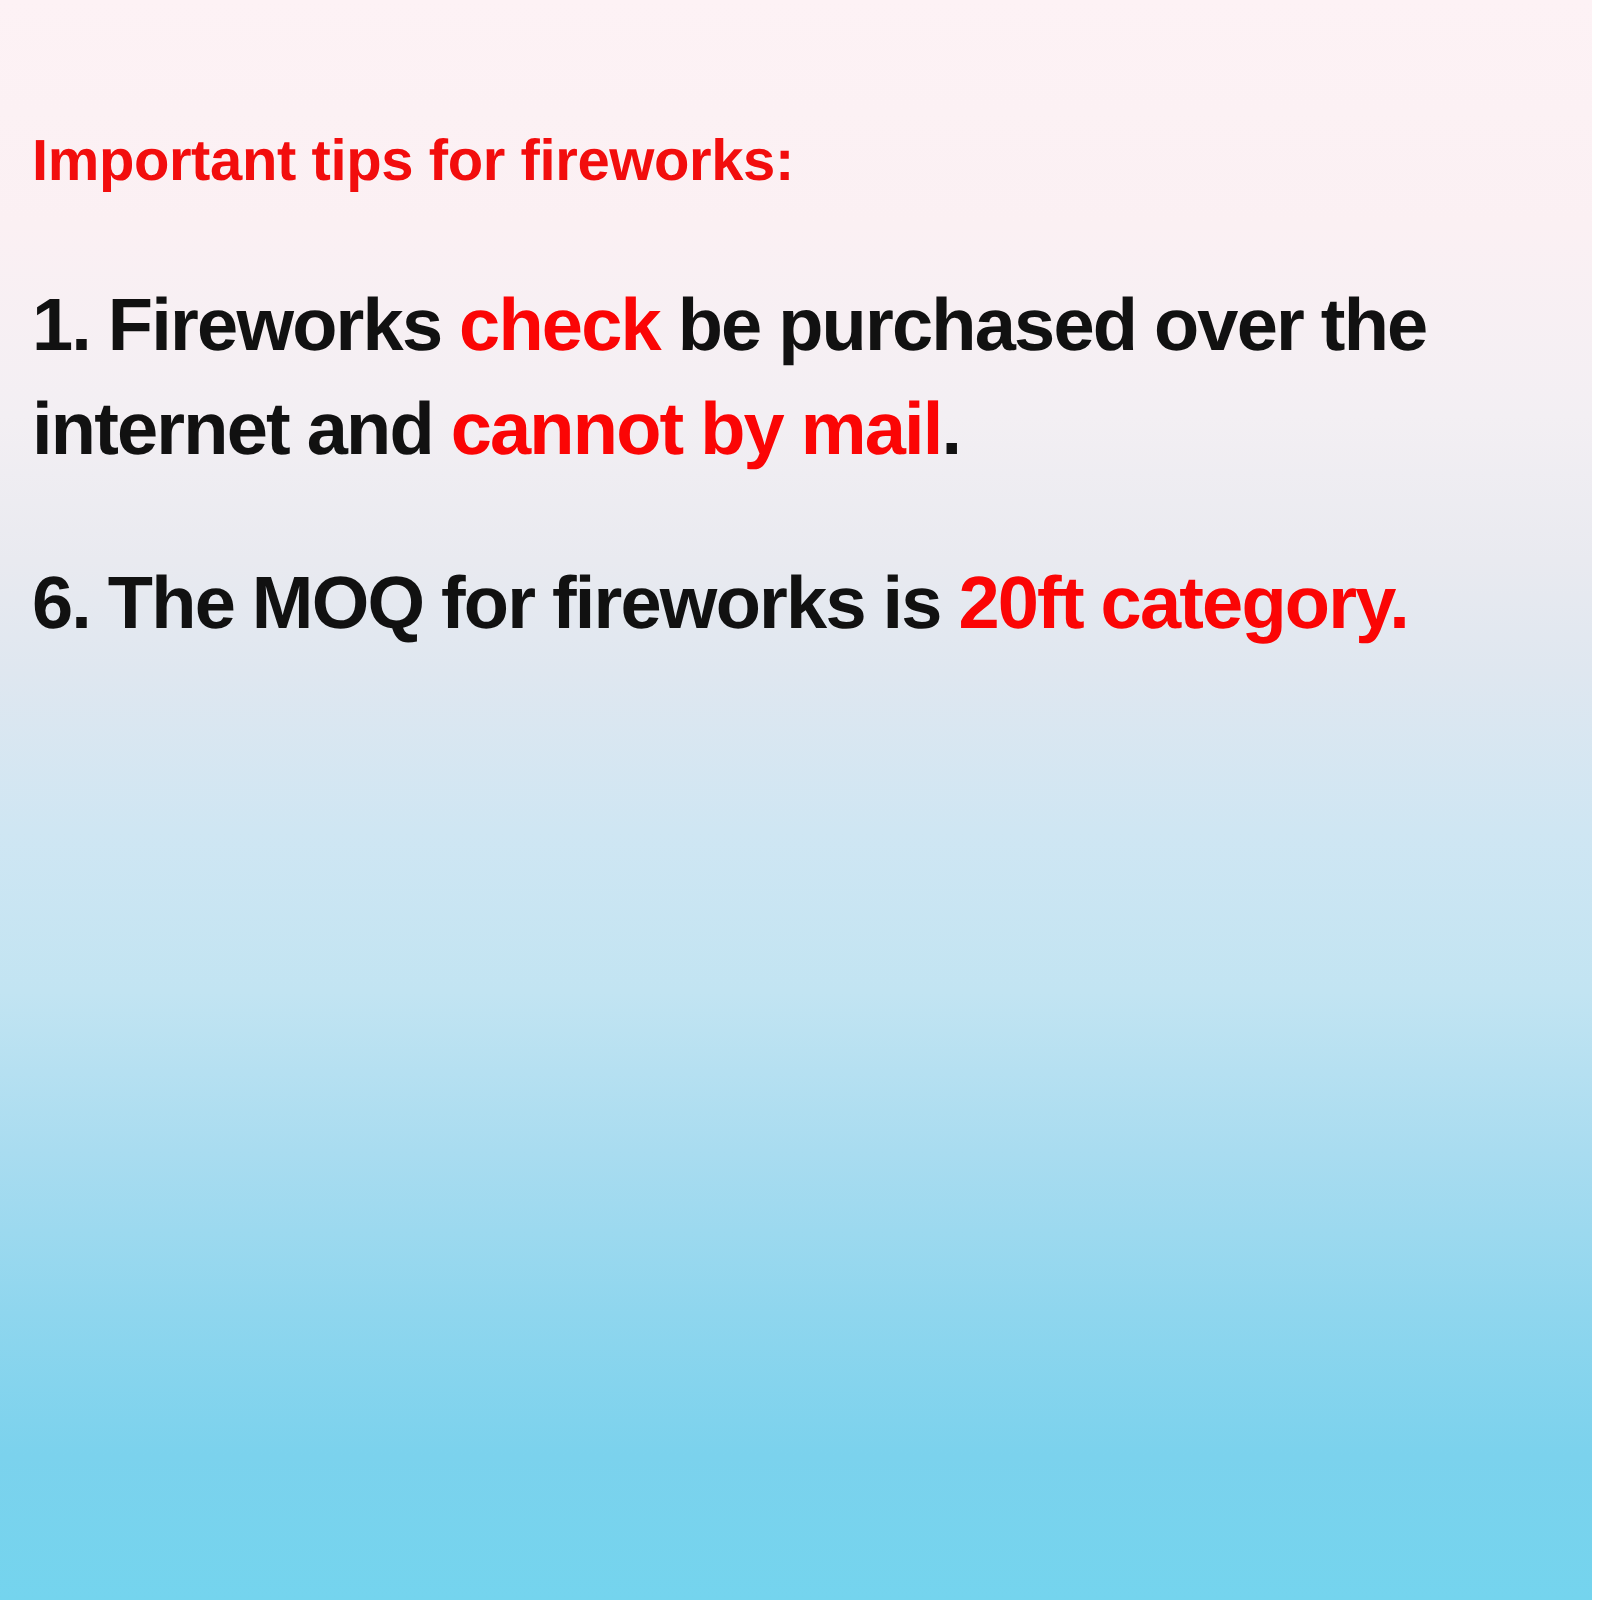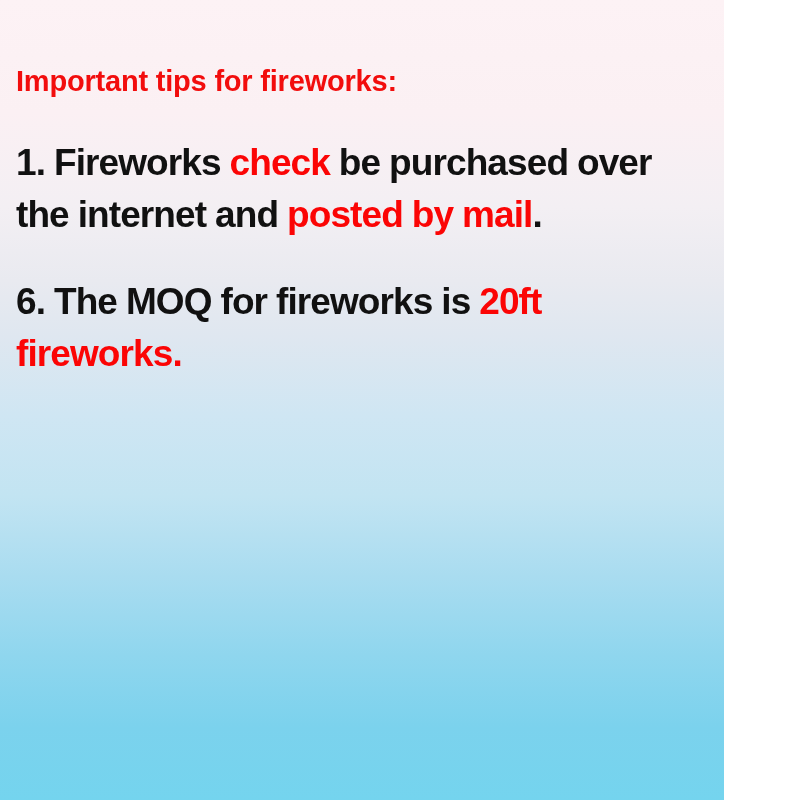--- a/index.html
+++ b/index.html
@@ -8,21 +8,21 @@
   }
   body {
     width: 800px;
     height: 800px;
     overflow: hidden;
     font-family: "Liberation Sans", sans-serif;
   }
 
   #poster {
     position: relative;
-    width: 724px;
+    width: 796px;
     height: 800px;
     box-sizing: border-box;
     background: linear-gradient(to bottom,
         #fdf2f5 0%,
         #fbf0f3 14%,
         #f3eff3 26%,
         #e9eaf0 35%,
         #dfe7f0 42%,
         #cfe6f3 52%,
         #c2e4f2 62%,
@@ -72,17 +72,17 @@
     white-space: normal;
   }
 </style>
 </head>
 <body>
 
 <div id="poster">
   <div class="tips-body">
     <p class="heading">Important tips for fireworks:</p>
     <div id="tips-list">
-        <p class="tip"><span class="seg">1. Fireworks </span><span class="seg hl">check</span><span class="seg"> be purchased over the internet and </span><span class="seg hl">posted by mail</span><span class="seg">.</span></p>
-        <p class="tip"><span class="seg">6. The MOQ for fireworks is </span><span class="seg hl">20ft fireworks.</span></p>
+        <p class="tip"><span class="seg">1. Fireworks </span><span class="seg hl">check</span><span class="seg"> be purchased over the internet and </span><span class="seg hl">cannot by mail</span><span class="seg">.</span></p>
+        <p class="tip"><span class="seg">6. The MOQ for fireworks is </span><span class="seg hl">20ft category.</span></p>
       </div>
   </div>
 </div>
 
 </body></html>

